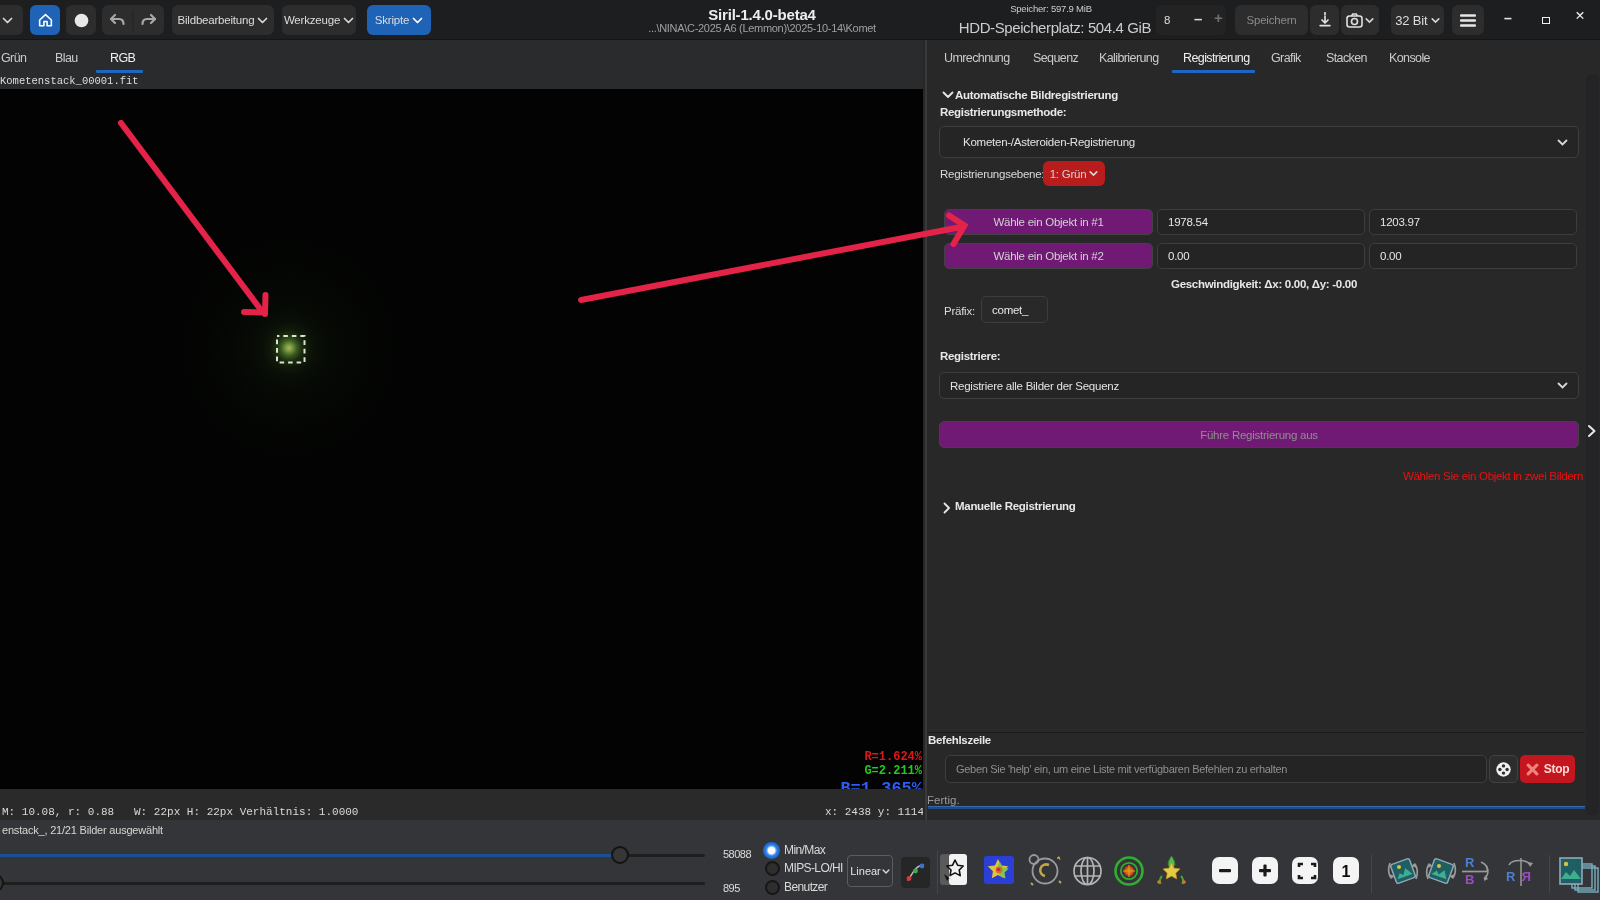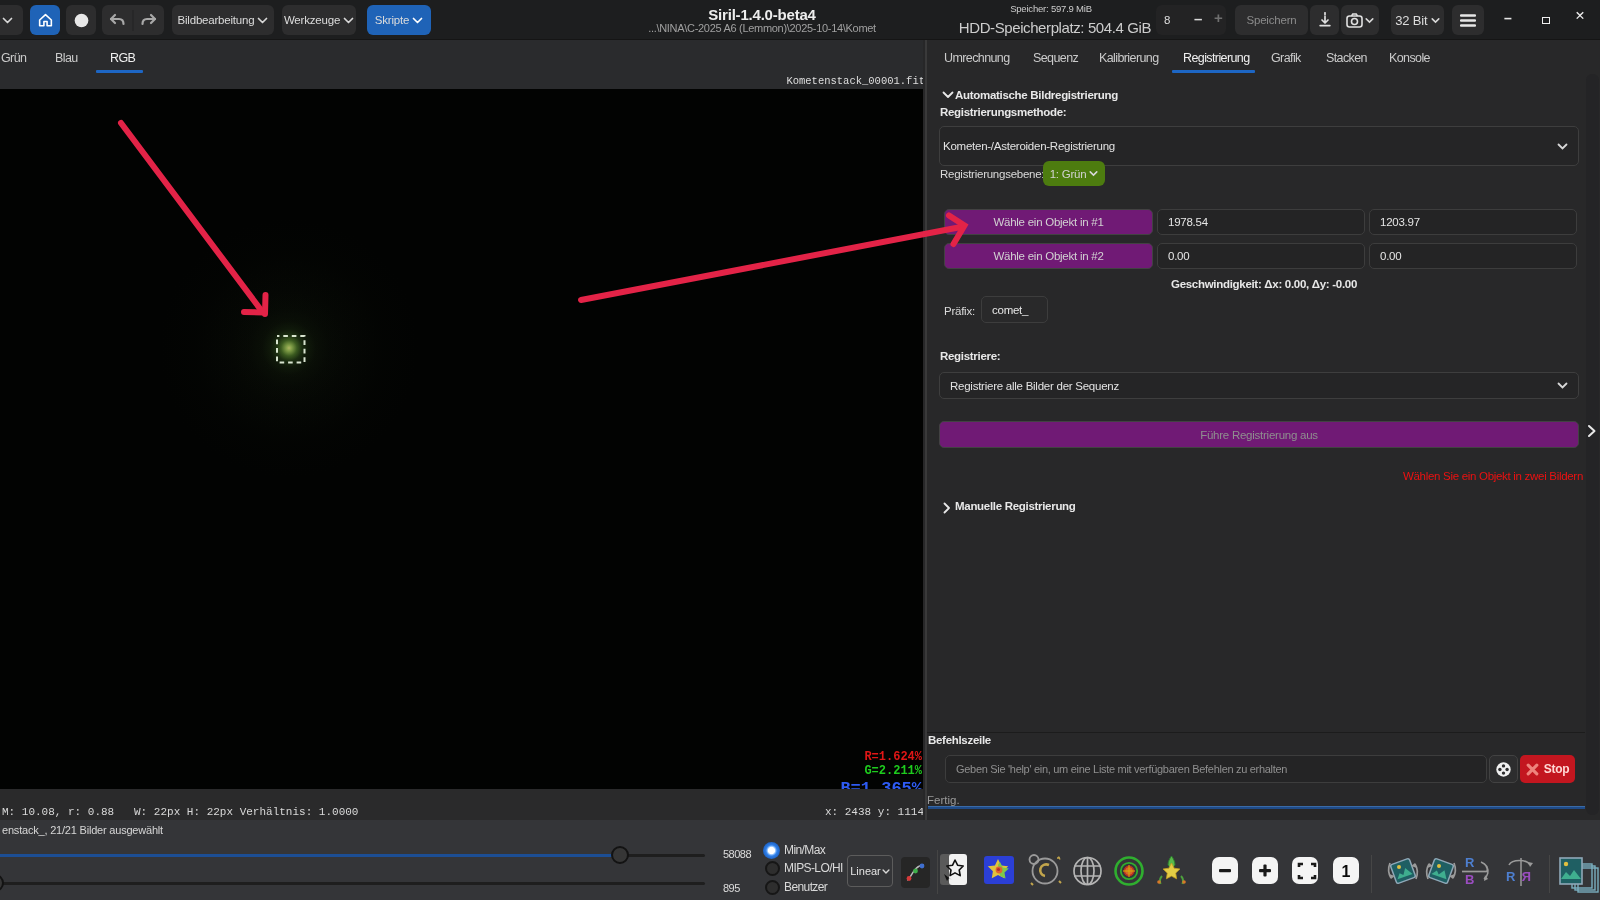--- a/index.html
+++ b/index.html
@@ -101,21 +101,21 @@
   <div class="abs" style="left:1498px;top:10px;width:20px;text-align:center;color:#e6e6e6;font-size:14px;font-weight:bold">–</div>
   <div class="abs" style="left:1542px;top:16.5px;width:8px;height:7px;border:1.6px solid #efefef"></div>
   <div class="abs" style="left:1570px;top:8px;width:20px;text-align:center;color:#efefef;font-size:12.5px">✕</div>
 </div>
 
 <div class="abs" id="ltabs" style="left:0;top:40px;width:926px;height:49px;background:#2a2b2d">
   <div class="tabtxt" style="left:1px;top:11px">Grün</div>
   <div class="tabtxt" style="left:55px;top:11px">Blau</div>
   <div class="tabtxt on" style="left:110px;top:11px">RGB</div>
   <div class="underline" style="left:96px;top:30px;width:47px"></div>
-  <div class="tabtxt mono" style="left:0;top:35px;width:925px;text-align:right;font-size:10.5px;letter-spacing:0px;color:#dedede">Kometenstack_00001.fit</div>
+  <div class="tabtxt mono" style="left:0;top:35px;width:925px;text-align:left;font-size:10.5px;letter-spacing:0px;color:#dedede">Kometenstack_00001.fit</div>
 </div>
 
 <div class="abs" id="canvas" style="left:0;top:89px;width:923px;height:700px;background:#020302;overflow:hidden">
   <div class="abs" style="left:139px;top:109px;width:300px;height:300px;background:
     radial-gradient(circle at 150px 150px, rgba(196,205,110,0.88) 0px, rgba(155,192,85,0.8) 3px, rgba(100,155,52,0.55) 8px, rgba(58,98,34,0.4) 13px, rgba(36,60,21,0.28) 19px, rgba(22,36,13,0.19) 27px, rgba(13,22,8,0.11) 40px, rgba(7,12,4,0.06) 58px, rgba(0,0,0,0) 90px),
     radial-gradient(circle at 150px 150px, rgba(20,28,15,0.34) 0px, rgba(16,22,12,0.22) 55px, rgba(9,13,6,0.11) 95px, rgba(0,0,0,0) 130px)"></div>
   <svg class="abs" style="left:271px;top:241px" width="40" height="40" viewBox="0 0 40 40">
       <rect x="6" y="6" width="27.5" height="26.5" fill="none" stroke="rgba(233,245,225,0.92)" stroke-width="2" stroke-dasharray="4.6 3.9" stroke-dashoffset="2.2"></rect>
     </svg>
   <div class="abs mono" style="right:1px;top:661px;font-size:12px;font-weight:bold;color:#e01616;letter-spacing:0px">R=1.624%</div>
@@ -141,28 +141,28 @@
   <div class="tabtxt" style="left:399px;top:11px">Stacken</div>
   <div class="tabtxt" style="left:462px;top:11px">Konsole</div>
   <div class="underline" style="left:245px;top:30px;width:83px"></div>
 
   <svg class="abs" style="left:15px;top:51px" width="12" height="8" viewBox="0 0 12 8">
       <path d="M1.5 1.5l4.5 4.5 4.5-4.5" stroke="#e8e8e8" stroke-width="1.8" fill="none" stroke-linecap="round" stroke-linejoin="round"></path>
     </svg>
   <div class="blabel" style="left:28px;top:49px">Automatische Bildregistrierung</div>
   <div class="blabel" style="left:13px;top:66px">Registrierungsmethode:</div>
 
-  <div class="combo" style="left:12px;top:86px;width:640px;height:40px;padding-left:3px">Kometen-/Asteroiden-Registrierung
+  <div class="combo" style="left:12px;top:86px;width:640px;height:32px;padding-left:23px">Kometen-/Asteroiden-Registrierung
     <svg class="chev" viewBox="0 0 11 7" style="position:absolute;right:10px">
         <path d="M1.5 1.5l4 4 4-4" stroke="#d8d8d8" stroke-width="1.8" fill="none" stroke-linecap="round"></path>
       </svg>
   </div>
 
   <div class="rlabel" style="left:13px;top:128px">Registrierungsebene:</div>
-  <div class="pbtn" style="left:116px;top:121px;width:62px;height:25px;background:#4d7c0f;border:none;border-radius:6px">1: Grün&nbsp;<svg class="chev" viewBox="0 0 11 7" style="width:9px">
+  <div class="pbtn" style="left:116px;top:121px;width:62px;height:25px;background:#b91c1c;border:none;border-radius:6px">1: Grün&nbsp;<svg class="chev" viewBox="0 0 11 7" style="width:9px">
         <path d="M1.5 1.5l4 4 4-4" stroke="#d8d8d8" stroke-width="1.9" fill="none" stroke-linecap="round"></path>
       </svg></div>
 
   <div class="pbtn" style="left:17px;top:169px;width:209px;height:26px">Wähle ein Objekt in #1</div>
   <div class="entry" style="left:230px;top:169px;width:208px;height:26px">1978.54</div>
   <div class="entry" style="left:442px;top:169px;width:208px;height:26px">1203.97</div>
 
   <div class="pbtn" style="left:17px;top:203px;width:209px;height:26px">Wähle ein Objekt in #2</div>
   <div class="entry" style="left:230px;top:203px;width:208px;height:26px">0.00</div>
   <div class="entry" style="left:442px;top:203px;width:208px;height:26px">0.00</div>

